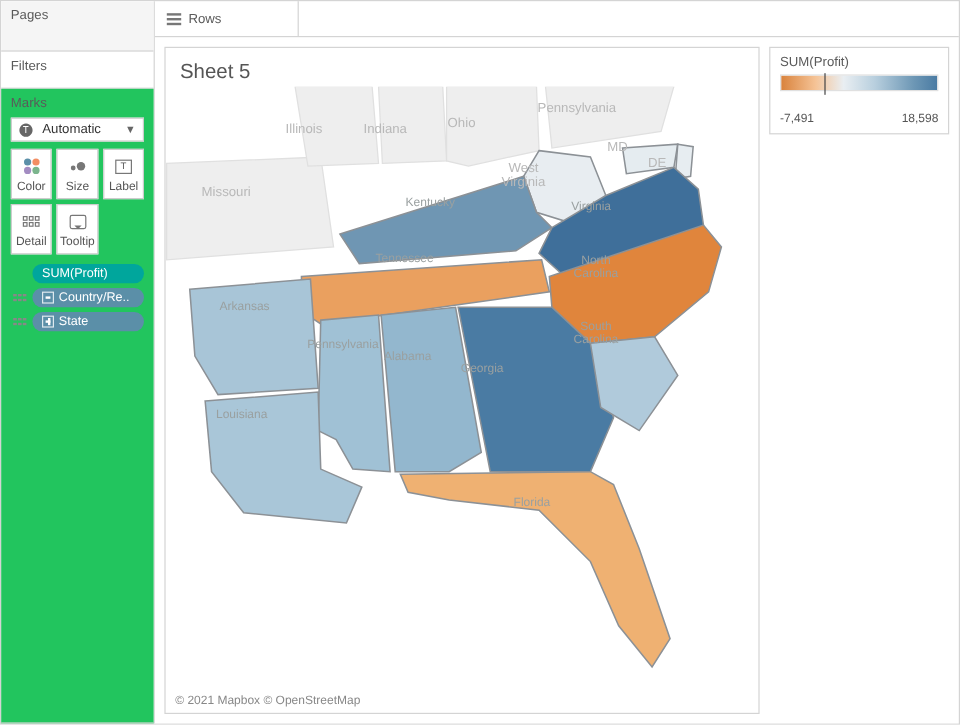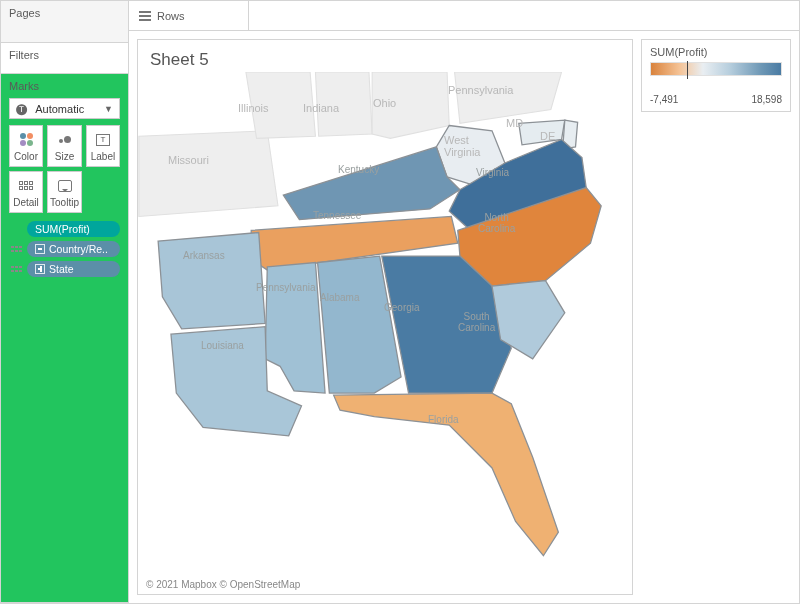--- a/index.html
+++ b/index.html
@@ -266,37 +266,37 @@
             <path class="state" fill="#a9c6d8" d="M30,245 L118,238 L120,298 L152,312 L140,340 L60,332 L35,300 Z"></path>
 
             <path class="state" fill="#efb172" d="M182,302 L330,300 L348,310 L368,360 L392,430 L378,452 L352,420 L330,370 L290,330 L220,322 L188,316 Z"></path>
           </svg>
 
           <div class="bg-label" style="left:100px;top:30px;">Illinois</div>
           <div class="bg-label" style="left:165px;top:30px;">Indiana</div>
           <div class="bg-label" style="left:235px;top:25px;">Ohio</div>
           <div class="bg-label" style="left:310px;top:12px;">Pennsylvania</div>
           <div class="bg-label" style="left:30px;top:82px;">Missouri</div>
-          <div class="bg-label" style="left:306px;top:62px;white-space:pre;">West
+          <div class="bg-label" style="left:280px;top:62px;white-space:pre;text-align:center;">West
 Virginia</div>
           <div class="bg-label" style="left:368px;top:45px;">MD</div>
           <div class="bg-label" style="left:402px;top:58px;">DE</div>
 
           <div class="fg-label" style="left:200px;top:92px;">Kentucky</div>
           <div class="fg-label" style="left:338px;top:95px;">Virginia</div>
           <div class="fg-label" style="left:175px;top:138px;">Tennessee</div>
           <div class="fg-label" style="left:340px;top:140px;white-space:pre;">North
 Carolina</div>
           <div class="fg-label" style="left:45px;top:178px;">Arkansas</div>
-          <div class="fg-label" style="left:320px;top:195px;white-space:pre;margin-top:44px;">South
+          <div class="fg-label" style="left:340px;top:195px;white-space:pre;">South
 Carolina</div>
           <div class="fg-label" style="left:118px;top:210px;">Pennsylvania</div>
           <div class="fg-label" style="left:182px;top:220px;">Alabama</div>
           <div class="fg-label" style="left:246px;top:230px;">Georgia</div>
-          <div class="fg-label" style="left:63px;top:268px;">Louisiana</div>
+          <div class="fg-label" style="left:42px;top:268px;">Louisiana</div>
           <div class="fg-label" style="left:290px;top:342px;">Florida</div>
         </div>
         <div class="viz-attrib">© 2021 Mapbox © OpenStreetMap</div>
       </div>
 
       <div class="legend">
         <div class="legend-card">
           <div class="legend-title">SUM(Profit)</div>
           <div class="gradient">
             <div class="tick" style="left:28%;"></div>

